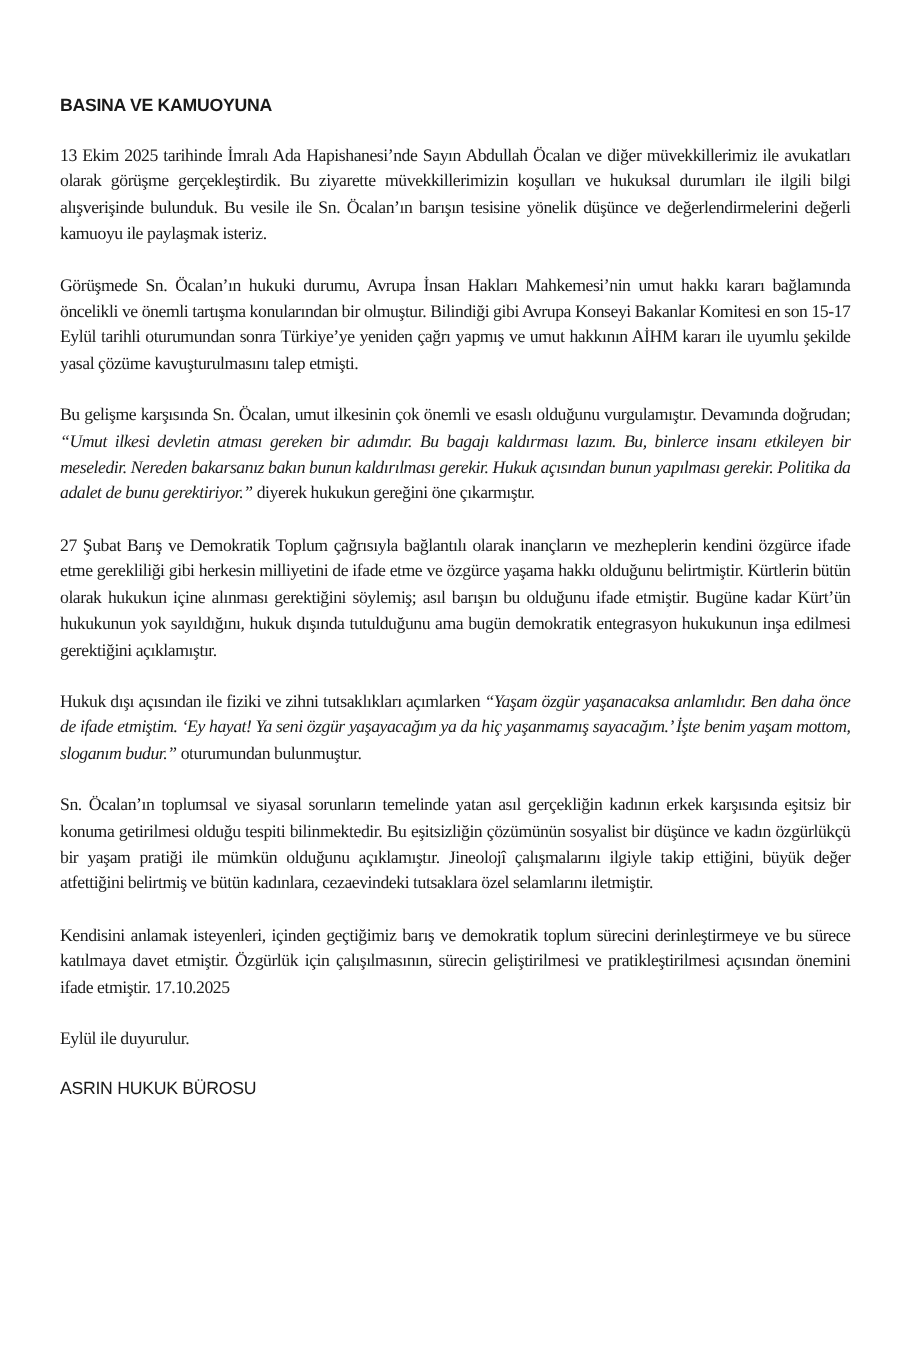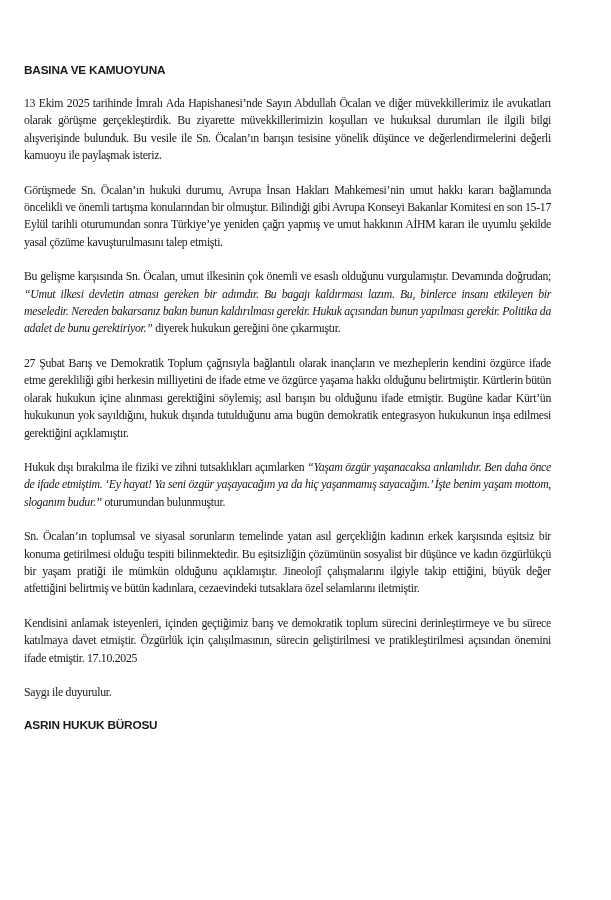--- a/index.html
+++ b/index.html
@@ -11,21 +11,21 @@
     width: 611px;
     height: 900px;
     position: relative;
     font-family: "Liberation Sans", sans-serif;
     color: #1a1a1a;
     overflow: hidden;
   }
   .page {
     position: absolute;
     top: 63px;
-    left: 24px;
+    left: 40px;
     width: 527px;
   }
   .doc-title {
     font-size: 11.8px;
     font-weight: bold;
     letter-spacing: -0.2px;
     margin: 0 0 18px 0;
   }
   p.para {
     font-size: 11.8px;
@@ -37,43 +37,43 @@
   }
   .quote-italic {
     font-style: italic;
   }
   .closing {
     text-align: left;
     margin-top: 0;
   }
   .signature {
     font-size: 11.8px;
-    font-weight: bold;
+    font-weight: normal;
     letter-spacing: -0.2px;
     margin: 0 0 0 0;
   }
 </style>
 </head>
 <body>
 
 <div class="page">
 
   <h1 class="doc-title">BASINA VE KAMUOYUNA</h1>
 
   <p class="para"><span>13 Ekim 2025 tarihinde İmralı Ada Hapishanesi’nde Sayın Abdullah Öcalan ve diğer müvekkillerimiz ile avukatları olarak görüşme gerçekleştirdik. Bu ziyarette müvekkillerimizin koşulları ve hukuksal durumları ile ilgili bilgi alışverişinde bulunduk. Bu vesile ile Sn. Öcalan’ın barışın tesisine yönelik düşünce ve değerlendirmelerini değerli kamuoyu ile paylaşmak isteriz.</span></p>
 
   <p class="para"><span>Görüşmede Sn. Öcalan’ın hukuki durumu, Avrupa İnsan Hakları Mahkemesi’nin umut hakkı kararı bağlamında öncelikli ve önemli tartışma konularından bir olmuştur. Bilindiği gibi Avrupa Konseyi Bakanlar Komitesi en son 15-17 Eylül tarihli oturumundan sonra Türkiye’ye yeniden çağrı yapmış ve umut hakkının AİHM kararı ile uyumlu şekilde yasal çözüme kavuşturulmasını talep etmişti.</span></p>
 
   <p class="para"><span>Bu gelişme karşısında Sn. Öcalan, umut ilkesinin çok önemli ve esaslı olduğunu vurgulamıştır. Devamında doğrudan; </span><span class="quote-italic">“Umut ilkesi devletin atması gereken bir adımdır. Bu bagajı kaldırması lazım. Bu, binlerce insanı etkileyen bir meseledir. Nereden bakarsanız bakın bunun kaldırılması gerekir. Hukuk açısından bunun yapılması gerekir. Politika da adalet de bunu gerektiriyor.”</span><span> diyerek hukukun gereğini öne çıkarmıştır.</span></p>
 
   <p class="para"><span>27 Şubat Barış ve Demokratik Toplum çağrısıyla bağlantılı olarak inançların ve mezheplerin kendini özgürce ifade etme gerekliliği gibi herkesin milliyetini de ifade etme ve özgürce yaşama hakkı olduğunu belirtmiştir. Kürtlerin bütün olarak hukukun içine alınması gerektiğini söylemiş; asıl barışın bu olduğunu ifade etmiştir. Bugüne kadar Kürt’ün hukukunun yok sayıldığını, hukuk dışında tutulduğunu ama bugün demokratik entegrasyon hukukunun inşa edilmesi gerektiğini açıklamıştır.</span></p>
 
-  <p class="para"><span>Hukuk dışı bırakılma ile fiziki ve zihni tutsaklıkları açımlarken </span><span class="quote-italic">“Yaşam özgür yaşanacaksa anlamlıdır. Ben daha önce de ifade etmiştim. ‘Ey hayat! Ya seni özgür yaşayacağım ya da hiç yaşanmamış sayacağım.’ İşte benim yaşam mottom, sloganım budur.”</span><span> oturumundan bulunmuştur.</span></p>
+  <p class="para"><span>Hukuk dışı açısından ile fiziki ve zihni tutsaklıkları açımlarken </span><span class="quote-italic">“Yaşam özgür yaşanacaksa anlamlıdır. Ben daha önce de ifade etmiştim. ‘Ey hayat! Ya seni özgür yaşayacağım ya da hiç yaşanmamış sayacağım.’ İşte benim yaşam mottom, sloganım budur.”</span><span> oturumundan bulunmuştur.</span></p>
 
   <p class="para"><span>Sn. Öcalan’ın toplumsal ve siyasal sorunların temelinde yatan asıl gerçekliğin kadının erkek karşısında eşitsiz bir konuma getirilmesi olduğu tespiti bilinmektedir. Bu eşitsizliğin çözümünün sosyalist bir düşünce ve kadın özgürlükçü bir yaşam pratiği ile mümkün olduğunu açıklamıştır. Jineolojî çalışmalarını ilgiyle takip ettiğini, büyük değer atfettiğini belirtmiş ve bütün kadınlara, cezaevindeki tutsaklara özel selamlarını iletmiştir.</span></p>
 
   <p class="para"><span>Kendisini anlamak isteyenleri, içinden geçtiğimiz barış ve demokratik toplum sürecini derinleştirmeye ve bu sürece katılmaya davet etmiştir. Özgürlük için çalışılmasının, sürecin geliştirilmesi ve pratikleştirilmesi açısından önemini ifade etmiştir. 17.10.2025</span></p>
 
-  <p class="para closing">Saygı ile duyurulur.</p>
+  <p class="para closing">Eylül ile duyurulur.</p>
 
   <p class="signature">ASRIN HUKUK BÜROSU</p>
 
 </div>
 
 </body></html>

